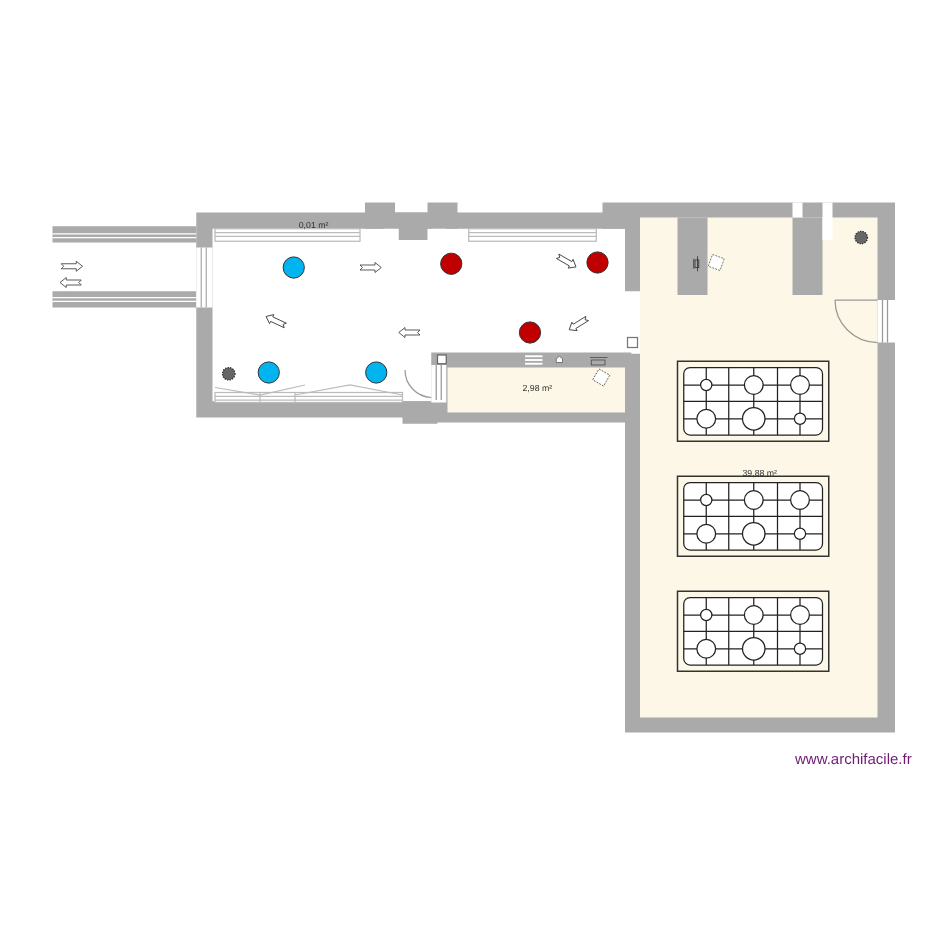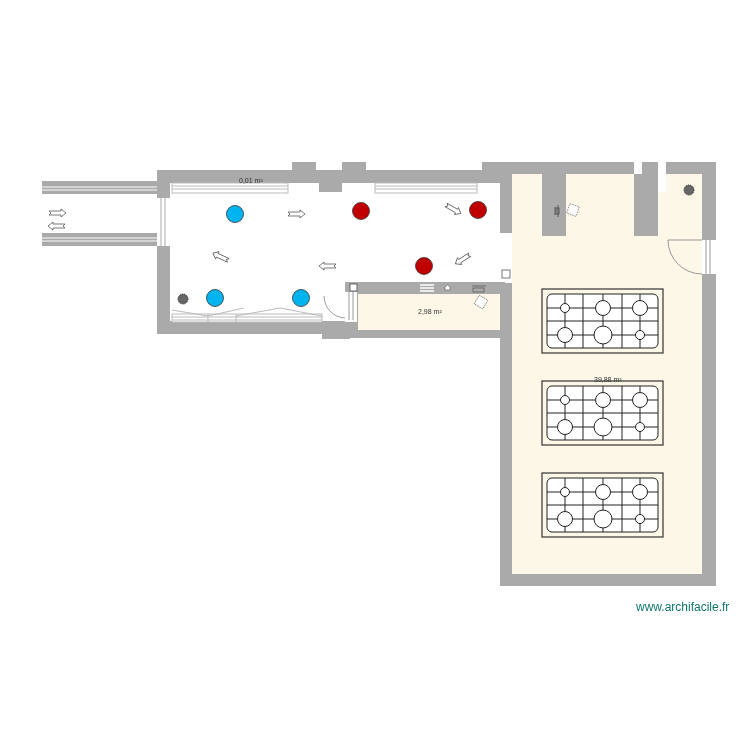--- a/index.html
+++ b/index.html
@@ -1,19 +1,19 @@
 <!DOCTYPE html>
 <html><head>
 <meta charset="utf-8">
 <style>
   html, body { margin:0; padding:0; background:#ffffff; }
   body { width:750px; height:750px; position:relative; overflow:hidden; font-family:"Liberation Sans", sans-serif; }
   #plan { position:absolute; left:0; top:0; width:750px; height:750px; }
   .lbl { position:absolute; font-size:7px; color:#333; font-family:"Liberation Sans", sans-serif; white-space:nowrap; }
-  .watermark { position:absolute; left:636px; top:600px; font-size:12px; color:#0f766e; font-family:"Liberation Sans", sans-serif; }
+  .watermark { position:absolute; left:636px; top:600px; font-size:12px; color:#701a75; font-family:"Liberation Sans", sans-serif; }
 </style>
 </head>
 <body>
 
 <svg id="plan" viewBox="0 0 750 750" xmlns="http://www.w3.org/2000/svg">
 
   <g>
     <rect x="500" y="162" width="216" height="424" fill="#aaaaaa"></rect>
     <rect x="512" y="174" width="190" height="400" fill="#fcf7e6"></rect>
 

